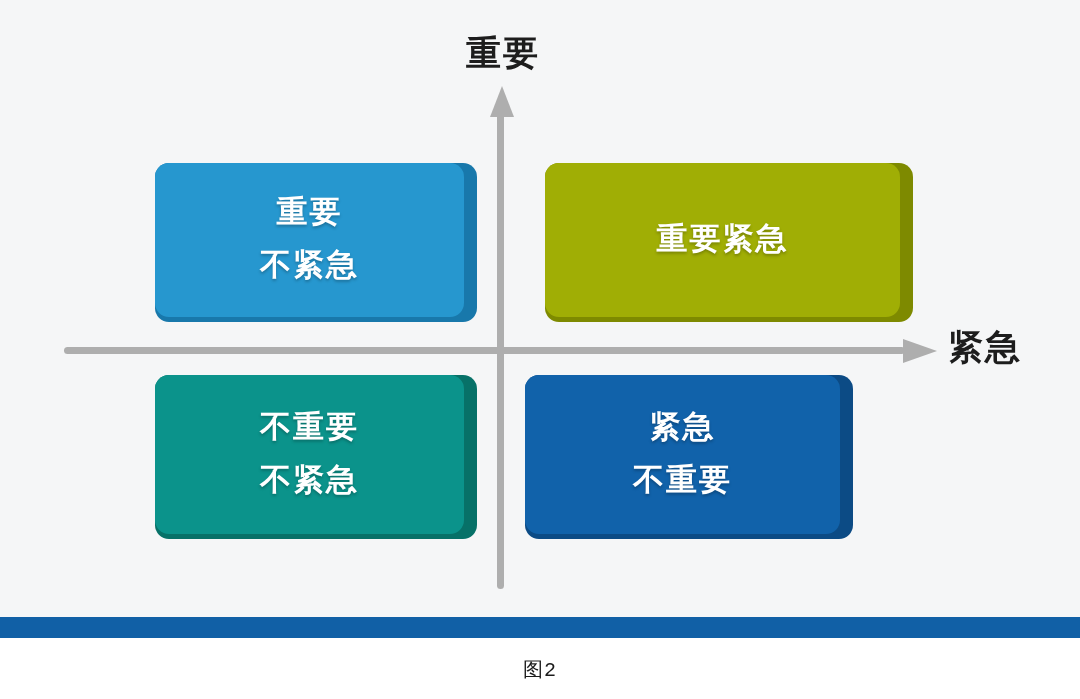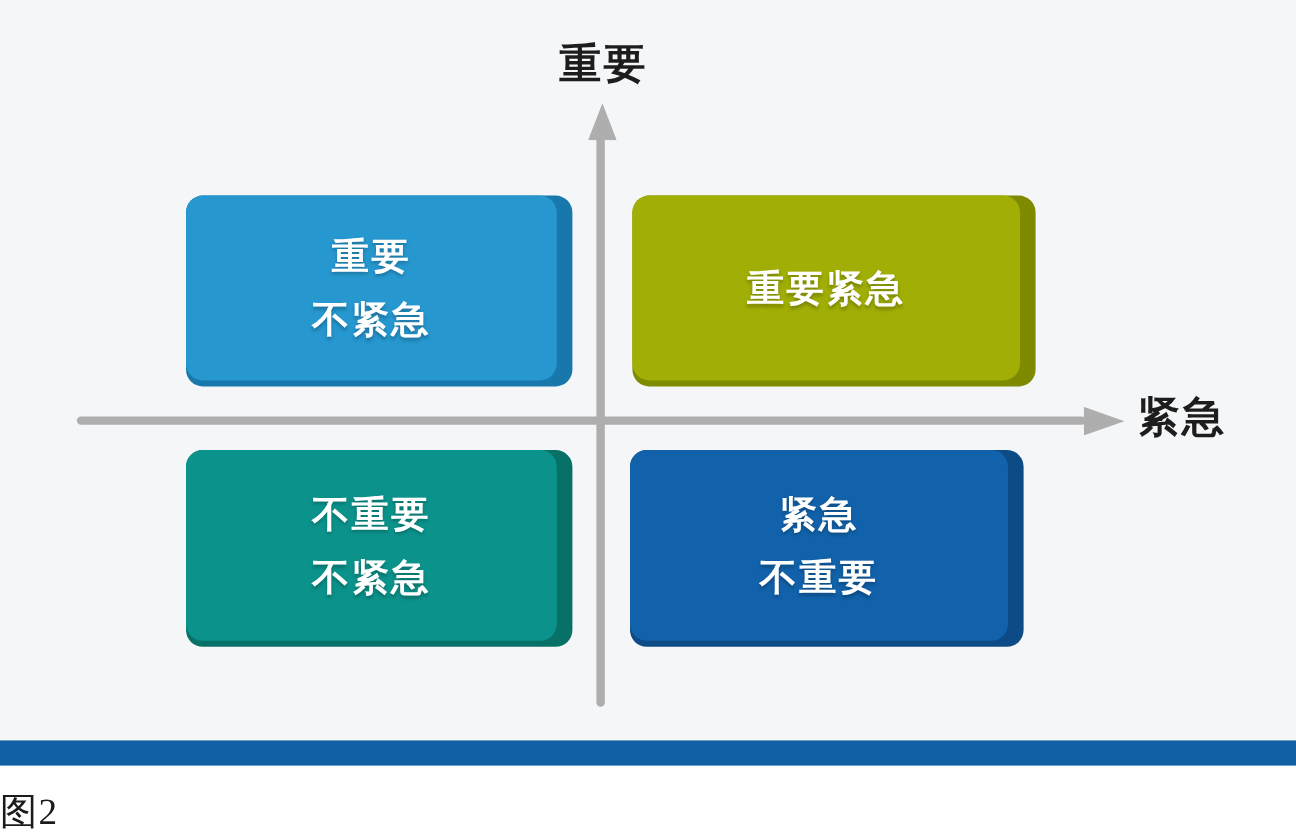--- a/index.html
+++ b/index.html
@@ -1,53 +1,53 @@
 <!DOCTYPE html>
 <html><head>
 <meta charset="utf-8">
 <style>
   html,body{margin:0;padding:0;background:#ffffff;}
   .stage{
     position:relative;width:1080px;height:699px;overflow:hidden;background:#ffffff;
-    font-family:Liberation Serif, serif;
+    font-family:Liberation Mono, monospace;
   }
   .plot-bg{position:absolute;left:0;top:0;width:1080px;height:617px;}
   
   .axis{position:absolute;}
   .axis-v{left:497px;top:113px;width:7px;height:476px;border-radius:4px;}
   .axis-h{left:64px;top:347px;width:841px;height:7px;border-radius:4px;}
   .arrow-up{left:490px;top:86px;width:24px;height:31px;clip-path:polygon(50% 0,100% 100%,0 100%);}
   .arrow-right{left:903px;top:339px;width:34px;height:24px;clip-path:polygon(0 0,100% 50%,0 100%);}
   .axis-label{
     position:absolute;font-size:35px;font-weight:700;color:#1d1d1d;
     letter-spacing:2px;white-space:nowrap;
   }
   .y-axis-label{left:442px;top:30px;width:122px;text-align:center;}
   .x-axis-label{left:948px;top:324px;}
   
   .quad{position:absolute;border-radius:14px;}
   .q-tl{left:155px;top:163px;width:322px;height:159px;}
-  .q-tr{left:527px;top:163px;width:336px;height:159px;}
+  .q-tr{left:545px;top:163px;width:368px;height:159px;}
   .q-bl{left:155px;top:375px;width:322px;height:164px;}
   .q-br{left:525px;top:375px;width:328px;height:164px;}
   .quad-face{
     position:absolute;left:0;top:0;right:13px;bottom:5px;border-radius:14px;
     display:flex;flex-direction:column;align-items:center;justify-content:center;
   }
   .quad-line{
     display:block;text-align:center;color:#ffffff;font-size:31px;font-weight:700;
     letter-spacing:2px;line-height:53px;white-space:nowrap;
     text-shadow:0 2px 3px rgba(0,0,0,.25);
   }
   
   .footer-bar{position:absolute;left:0;top:617px;width:1080px;height:21px;}
   .caption{
     position:absolute;left:0;top:656px;width:1080px;
     display:flex;justify-content:center;gap:30px;
-    font-size:31px;color:#1b1b1b;letter-spacing:1px;white-space:nowrap;flex-direction:column;
+    font-size:20px;color:#1b1b1b;letter-spacing:1px;white-space:nowrap;
   }
 </style>
 </head>
 <body>
 
 <div class="stage">
 
   <div class="plot-bg" style="background-color: rgb(245, 246, 247);"></div>
 
   <div class="axis axis-v" style="background-color: rgb(174, 174, 174);"></div>

